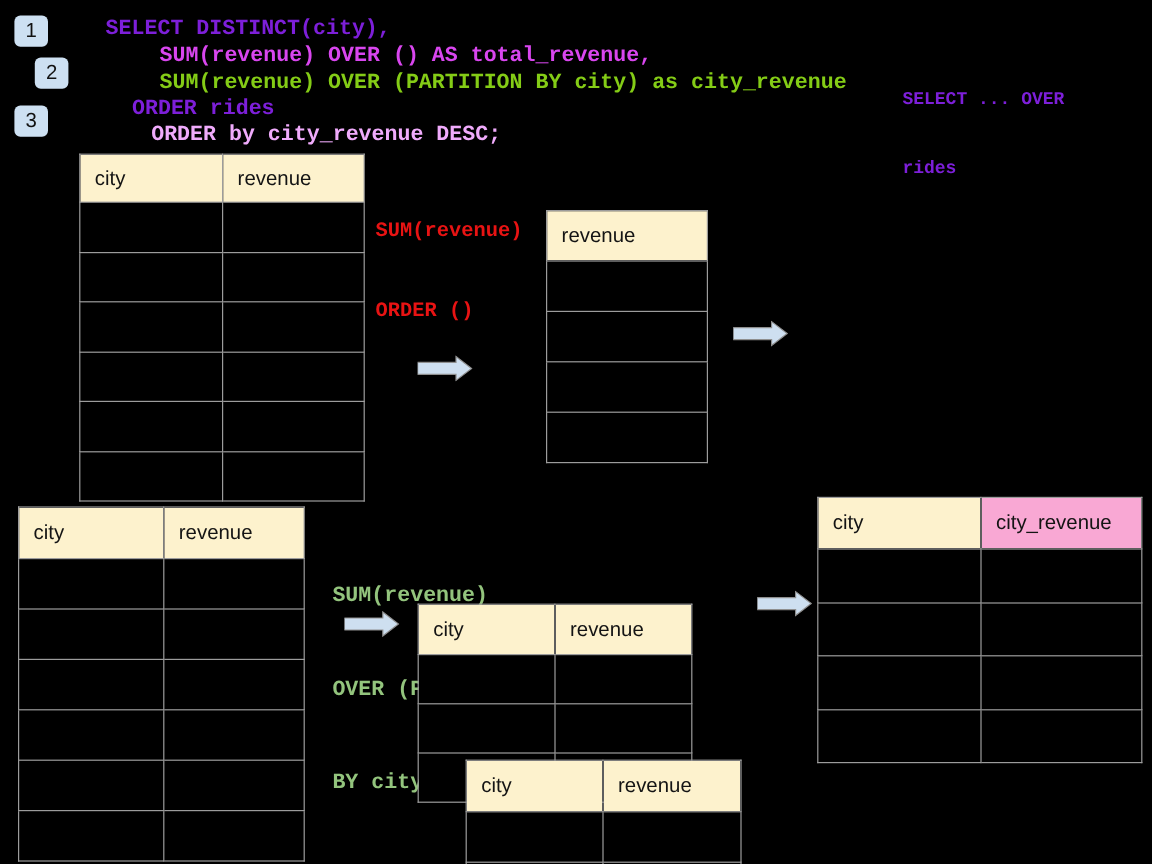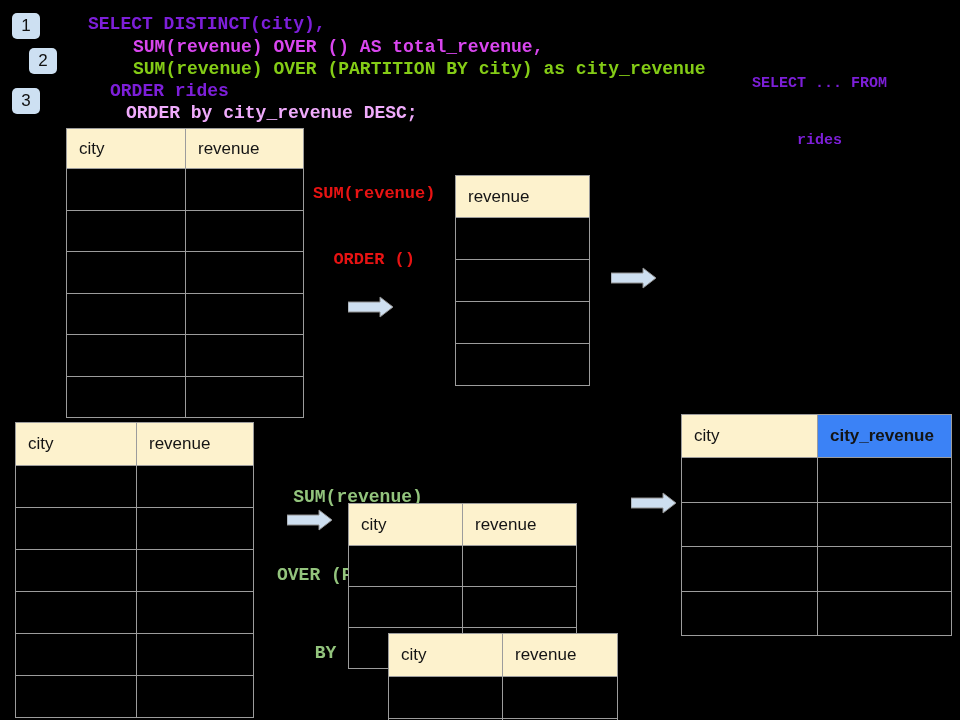--- a/index.html
+++ b/index.html
@@ -20,21 +20,20 @@
     align-items: center;
     justify-content: center;
     font: 17px "Liberation Sans", sans-serif;
     color: #111111;
   }
   .code {
     position: absolute;
     font-family: "Liberation Mono", monospace;
     font-weight: bold;
     white-space: pre;
-    text-align: center;
   }
   .lg { font-size: 18px; line-height: 22px; }
   .md { font-size: 17px; line-height: 22px; }
   .sm { font-size: 15px; line-height: 19px; }
   .note-lg { font-size: 18px; line-height: 26px; }
   .tbl {
     position: absolute;
     border-collapse: collapse;
     table-layout: fixed;
     font-family: "Liberation Sans", sans-serif;
@@ -66,21 +65,21 @@
   <span>3</span>
 </div>
 
 <div class="code lg" style="left: 88px; top: 13px; color: rgb(125, 31, 217);">SELECT DISTINCT(city),</div>
 <div class="code lg" style="left: 133px; top: 36px; color: #d946ef;">SUM(revenue) OVER () AS total_revenue,</div>
 <div class="code lg" style="left: 133px; top: 58px; color: #84cc16;">SUM(revenue) OVER (PARTITION BY city) as city_revenue</div>
 <div class="code lg" style="left: 110px; top: 80px; color: rgb(125, 31, 217);">ORDER rides</div>
 <div class="code lg" style="left: 126px; top: 102px; color: #f0abfc;">ORDER by city_revenue DESC;</div>
 
 <div class="code sm" style="left: 752px; top: 36px; color: rgb(125, 31, 217);">
-  <div>SELECT ... FROM</div>
+  <div>SELECT ... OVER</div>
   <div>rides</div>
 </div>
 
 <div class="code md" style="left: 313px; top: 139px; color: rgb(232, 19, 19);">
   <div>SUM(revenue)</div>
   <div>ORDER ()</div>
 </div>
 
 <div class="code note-lg" style="left: 277px; top: 432px; color: rgb(147, 196, 125);">
   <div>SUM(revenue)</div>
@@ -239,21 +238,21 @@
 </table>
 
 <table class="tbl" style="left:681px;top:414px;width:271px">
   <colgroup>
       <col style="width:136px">
       <col>
     </colgroup>
   <thead>
     <tr style="height:43px">
       <th style="background: rgb(253, 242, 205);">city</th>
-      <th style="background: #3b82f6; font-weight: bold;">city_revenue</th>
+      <th style="background: #f9a8d4;">city_revenue</th>
     </tr>
   </thead>
   <tbody>
       <tr style="height: 44.5px;">
         <td></td>
         <td></td>
       </tr>
       <tr style="height: 44.5px;">
         <td></td>
         <td></td>

